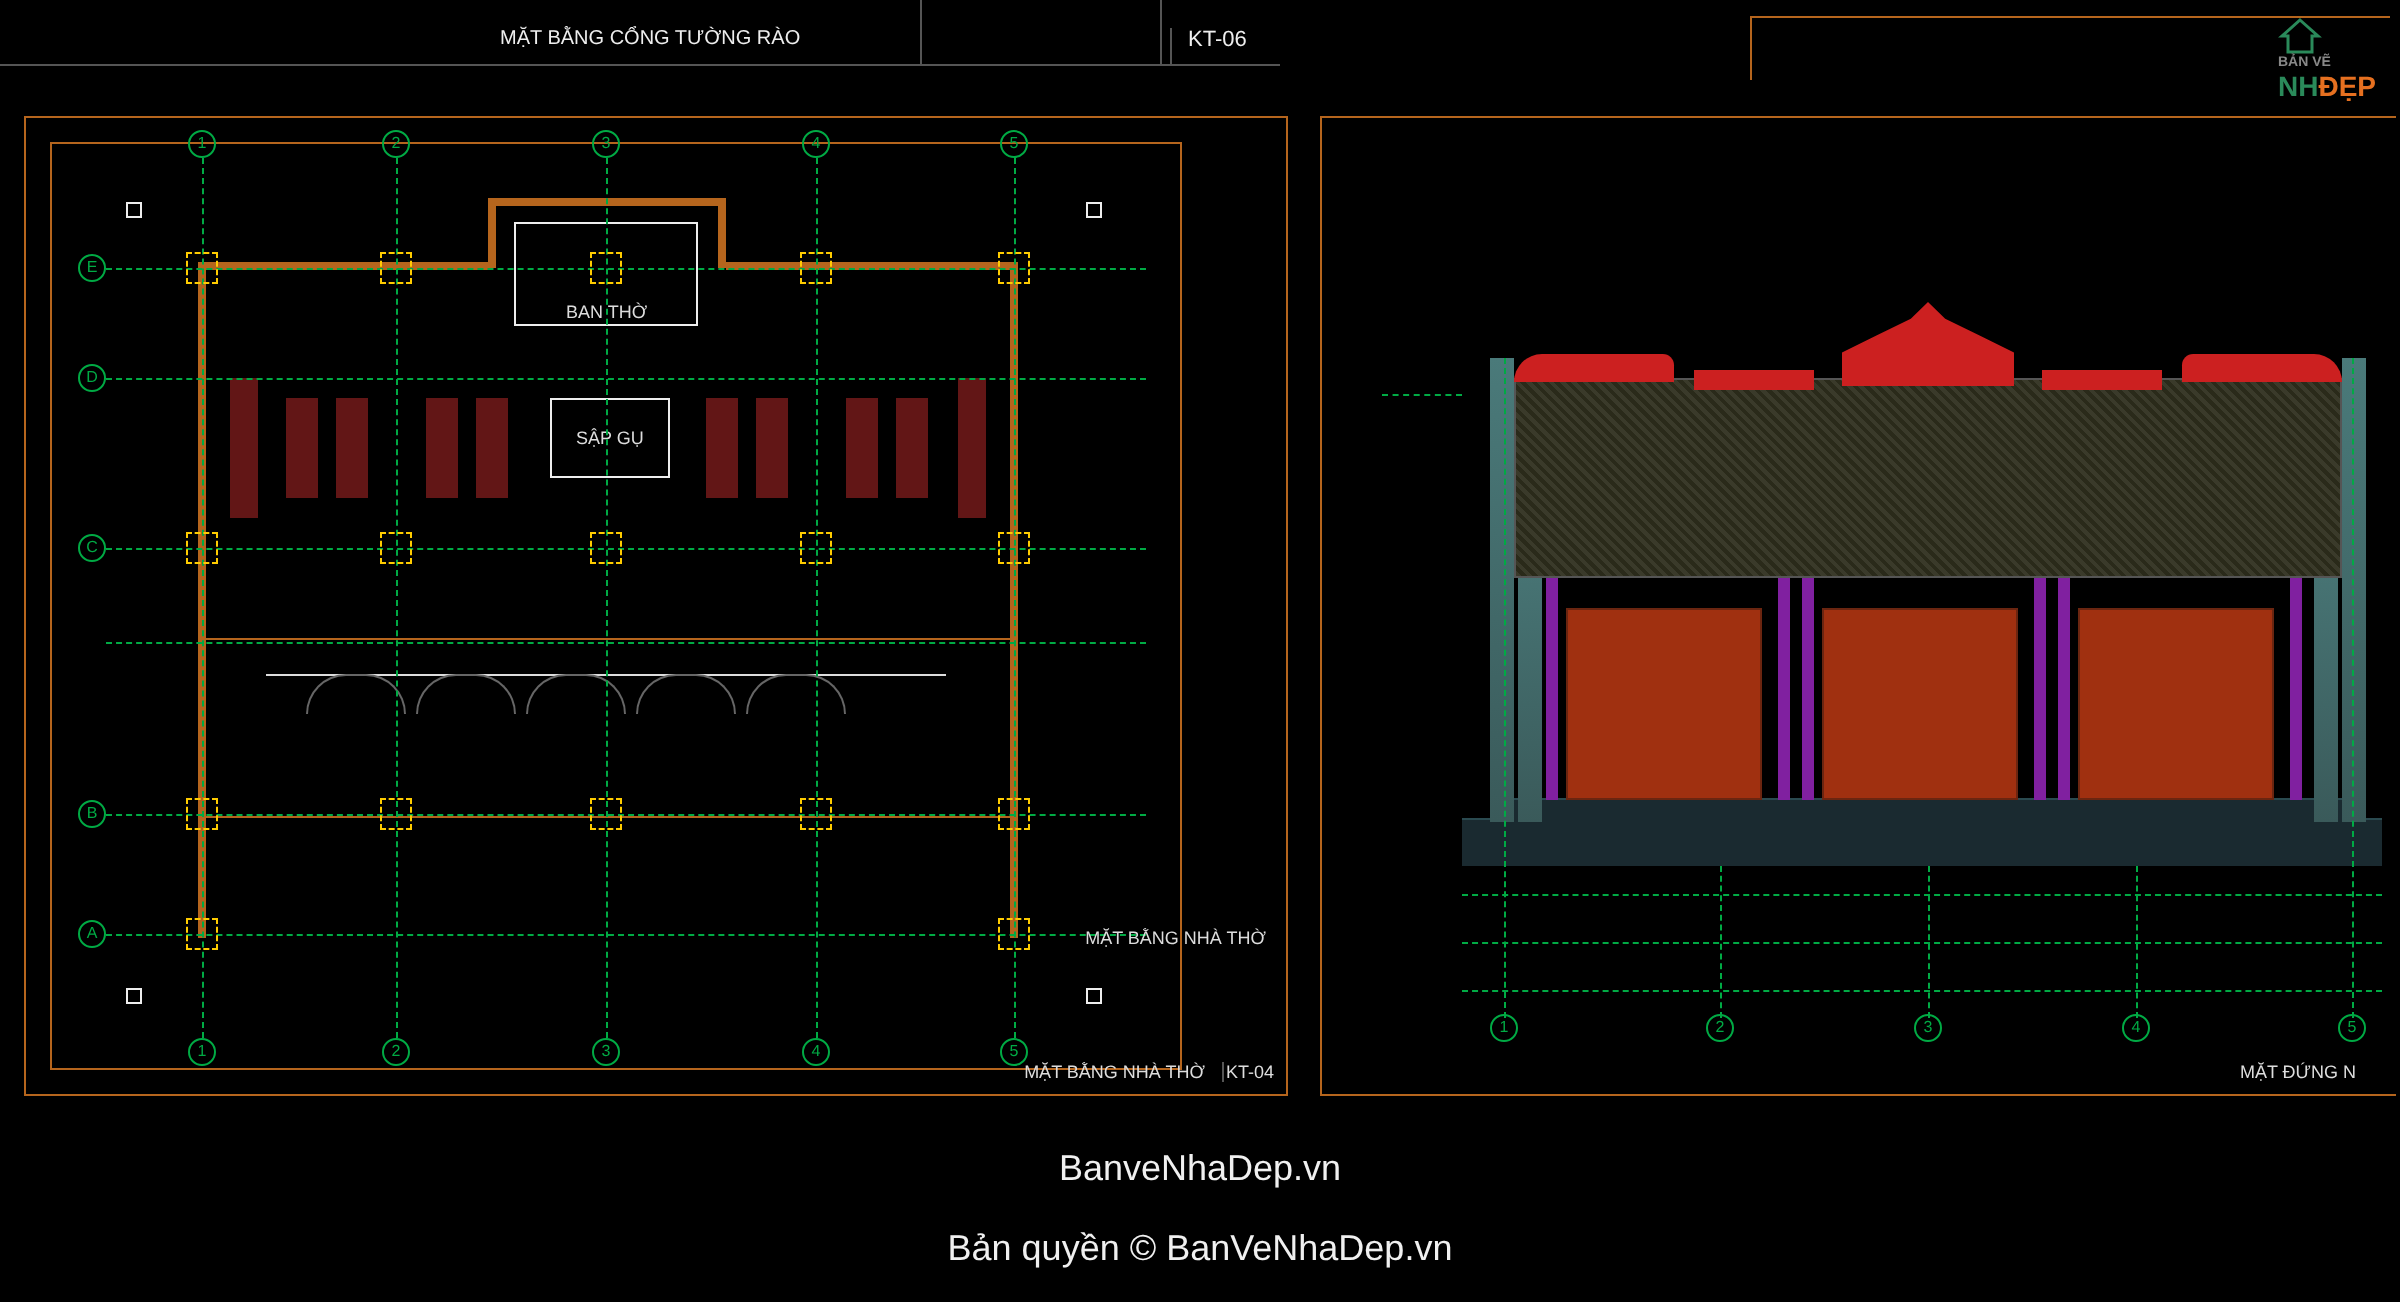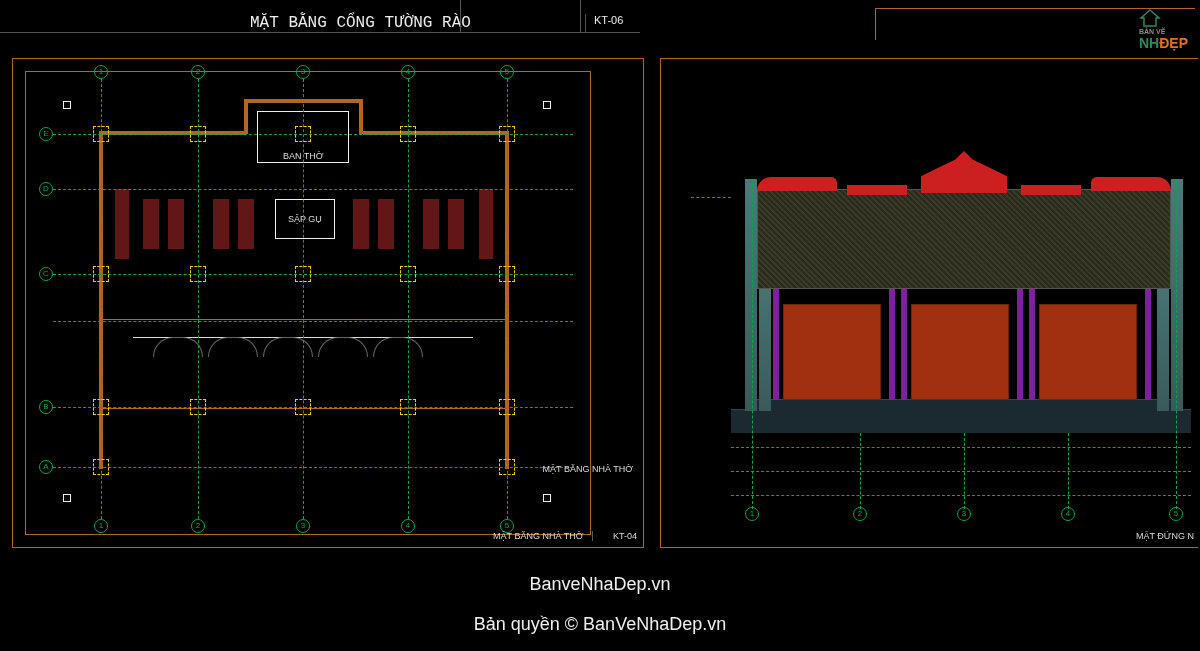--- a/index.html
+++ b/index.html
@@ -11,22 +11,21 @@
   position: relative;
   overflow: hidden;
 }
 .viewport {
   position: absolute;
   border: 1px solid #b5651d;
 }
 .title-block {
   position: absolute;
   color: #eee;
-  font-size: 16px;
-  font-family: Liberation Mono, monospace;
+  font-size: 10px;
 }
 .sheet-code {
   position: absolute;
   color: #eee;
   font-size: 11px;
   border-left: 1px solid #555;
   padding-left: 8px;
 }
 .plan-frame {
   position: absolute;
@@ -236,21 +235,21 @@
   <div class="col-foot" style="left:486px; top:400px;"></div>
 
   <div class="dim-tick" style="left:50px; top:42px;"></div>
   <div class="dim-tick" style="left:530px; top:42px;"></div>
   <div class="dim-tick" style="left:50px; top:435px;"></div>
   <div class="dim-tick" style="left:530px; top:435px;"></div>
 
   <div class="sub-title" style="right:10px; top:405px;">MẶT BẰNG NHÀ THỜ</div>
   <div style="position:absolute; right:6px; bottom:6px; color:#ddd; font-size:9px;">
     <span>MẶT BẰNG NHÀ THỜ</span>
-    <span style="border-left:1px solid #555; padding-left:20px; margin-left:6px;">KT-04</span>
+    <span style="border-left:1px solid #555; padding-left:1px; margin-left:6px;">KT-04</span>
   </div>
 </div>
 
 <div class="viewport" style="left:660px; top:58px; width:538px; height:490px; border-right:none;">
 
   <div class="base" style="left:70px; top:350px; width:460px; height:24px;"></div>
   <div class="base" style="left:90px; top:340px; width:420px; height:12px;"></div>
 
   <div class="door-block" style="left:122px; top:245px; width:98px; height:96px;"></div>
   <div class="door-block" style="left:250px; top:245px; width:98px; height:96px;"></div>
@@ -287,21 +286,21 @@
   <div class="grid-bubble" style="left:508px; top:448px;">5</div>
 
   <div style="position:absolute; left:91px; top:120px; width:1px; height:330px; border-left:1px dashed #0a4;"></div>
   <div style="position:absolute; left:199px; top:374px; width:1px; height:76px; border-left:1px dashed #0a4;"></div>
   <div style="position:absolute; left:303px; top:374px; width:1px; height:76px; border-left:1px dashed #0a4;"></div>
   <div style="position:absolute; left:407px; top:374px; width:1px; height:76px; border-left:1px dashed #0a4;"></div>
   <div style="position:absolute; left:515px; top:120px; width:1px; height:330px; border-left:1px dashed #0a4;"></div>
 
   <div style="position:absolute; left:30px; top:138px; width:40px; height:1px; border-top:1px dashed #0a4;"></div>
 
-  <div class="sub-title" style="right:4px; bottom:6px;">MẶT ĐỨNG N</div>
+  <div class="sub-title" style="right:20px; bottom:6px;">MẶT ĐỨNG N</div>
 </div>
 
 <div class="logo">
   <svg width="22" height="20">
     <polygon points="11,2 20,10 17,10 17,18 5,18 5,10 2,10" fill="none" stroke="#2a8a5a" stroke-width="1.5"></polygon>
   </svg>
   <div style="font-size:7px; color:#888;">BẢN VẼ</div>
   <span>NH</span><span class="accent">ĐẸP</span>
 </div>
 

